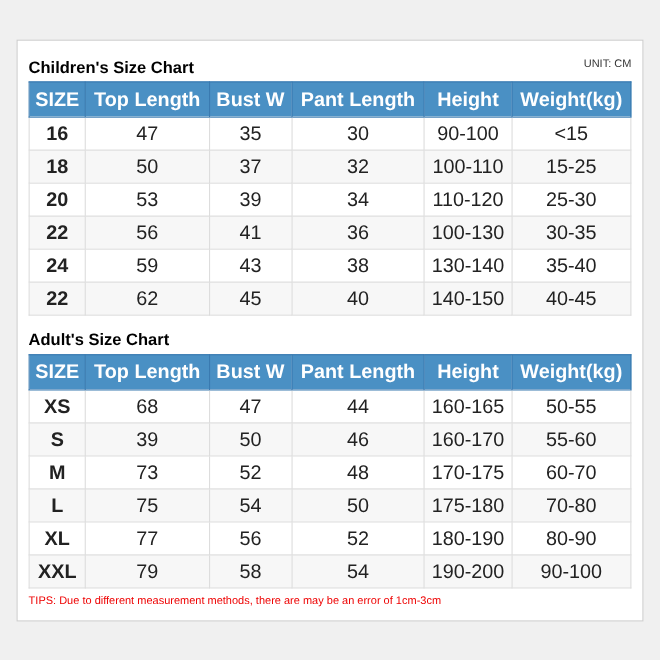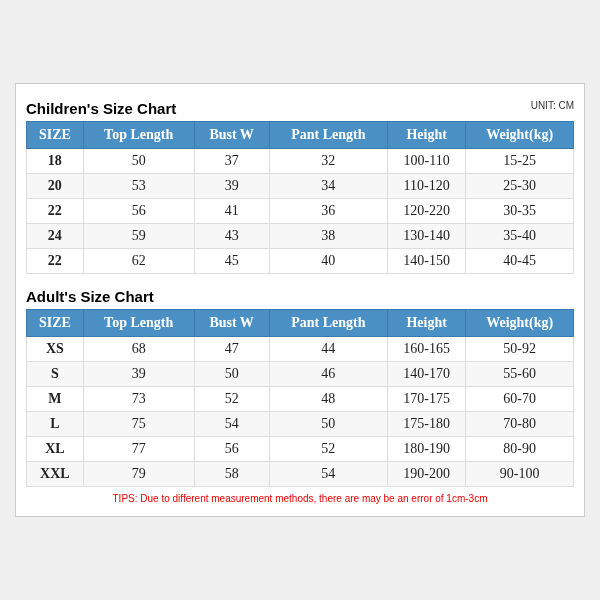--- a/index.html
+++ b/index.html
@@ -29,22 +29,21 @@
       position: absolute;
       right: 0;
       top: 6px;
       font-size: 10px;
       font-weight: normal;
       color: #333;
     }
     table {
       width: 100%;
       border-collapse: collapse;
-      font-size: 14px;
-      font-family: Liberation Serif, serif;
+      font-size: 18px;
     }
     th {
       background: #4a90c4;
       color: #fff;
       text-align: center;
       padding: 5px 3px;
       border: 1px solid #3a7ab0;
       font-weight: bold;
     }
     td {
@@ -56,21 +55,21 @@
     tr:nth-child(even) td {
       background: #f7f7f7;
     }
     tr:nth-child(odd) td {
       background: #fff;
     }
     td.size-col {
       font-weight: bold;
     }
     .tips {
-      text-align: center;
+      text-align: left;
       font-size: 10px;
       color: #e00;
       margin-top: 4px;
       padding: 2px 0;
     }
     .section-divider {
       height: 8px;
     }
   </style>
 </head>
@@ -88,20 +87,28 @@
       <tr>
         <th>SIZE</th>
         <th>Top Length</th>
         <th>Bust W</th>
         <th>Pant Length</th>
         <th>Height</th>
         <th>Weight(kg)</th>
       </tr>
     </thead>
     <tbody id="children-tbody">
+    <tr>
+          <td class="size-col">16</td>
+          <td>47</td>
+          <td>35</td>
+          <td>30</td>
+          <td>90-100</td>
+          <td>&lt;15</td>
+        </tr>
         <tr>
           <td class="size-col">18</td>
           <td>50</td>
           <td>37</td>
           <td>32</td>
           <td>100-110</td>
           <td>15-25</td>
         </tr>
         <tr>
           <td class="size-col">20</td>
@@ -109,21 +116,21 @@
           <td>39</td>
           <td>34</td>
           <td>110-120</td>
           <td>25-30</td>
         </tr>
         <tr>
           <td class="size-col">22</td>
           <td>56</td>
           <td>41</td>
           <td>36</td>
-          <td>120-220</td>
+          <td>100-130</td>
           <td>30-35</td>
         </tr>
         <tr>
           <td class="size-col">24</td>
           <td>59</td>
           <td>43</td>
           <td>38</td>
           <td>130-140</td>
           <td>35-40</td>
         </tr>
@@ -155,28 +162,28 @@
         <th>Weight(kg)</th>
       </tr>
     </thead>
     <tbody id="adult-tbody">
     <tr>
           <td class="size-col">XS</td>
           <td>68</td>
           <td>47</td>
           <td>44</td>
           <td>160-165</td>
-          <td>50-92</td>
+          <td>50-55</td>
         </tr>
         <tr>
           <td class="size-col">S</td>
           <td>39</td>
           <td>50</td>
           <td>46</td>
-          <td>140-170</td>
+          <td>160-170</td>
           <td>55-60</td>
         </tr>
         <tr>
           <td class="size-col">M</td>
           <td>73</td>
           <td>52</td>
           <td>48</td>
           <td>170-175</td>
           <td>60-70</td>
         </tr>

